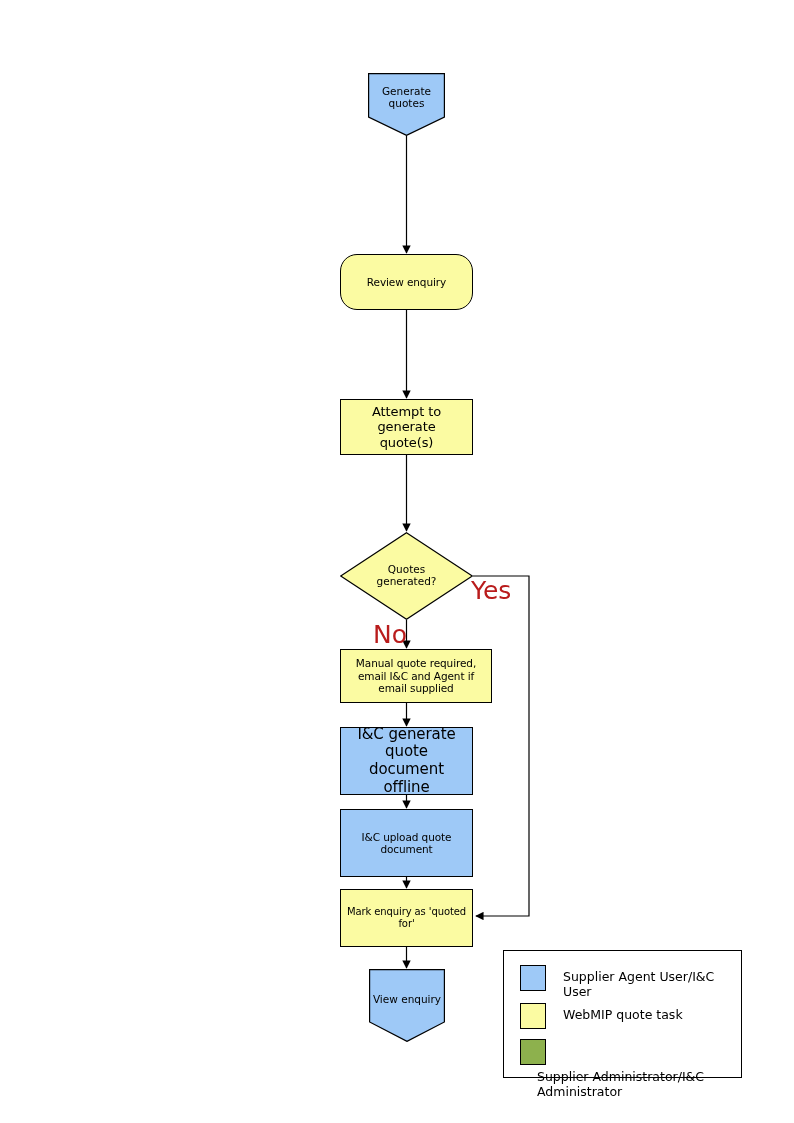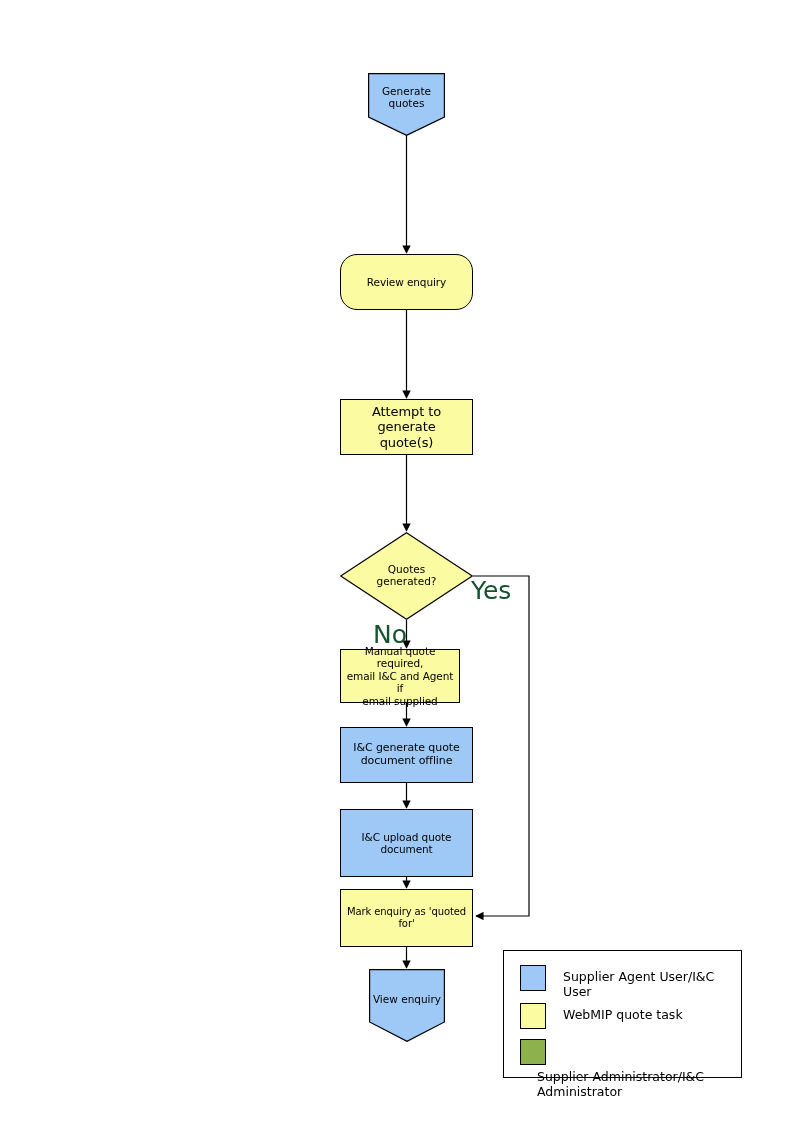--- a/index.html
+++ b/index.html
@@ -91,21 +91,21 @@
     top: 0;
     width: 794px;
     height: 1123px;
     pointer-events: none;
   }
 
   
   .branch-label {
     position: absolute;
     font-size: 25px;
-    color: #14532d;
+    color: #b91c1c;
     font-family: "DejaVu Sans", sans-serif;
     white-space: nowrap;
   }
 
   
   #legend {
     position: absolute;
     left: 503px;
     top: 950px;
     width: 239px;
@@ -185,27 +185,27 @@
   </div>
 
   <div class="diamond" style="left:340px; top:532px; width:133px; height:88px;">
     <svg width="133" height="88" viewBox="0 0 133 88" xmlns="http://www.w3.org/2000/svg">
       <polygon points="66.5,0.7 132.3,44 66.5,87.3 0.7,44" fill="#fbfba2" stroke="#000000" stroke-width="1.2"></polygon>
     </svg>
     <span class="label" style="top:31px; font-size:10.5px;">Quotes
 generated?</span>
   </div>
 
-  <div class="node rect fill-yellow" style="left:340px; top:649px; width:120px; height:54px; font-size:10.5px;">
+  <div class="node rect fill-yellow" style="left:340px; top:649px; width:152px; height:54px; font-size:10.5px;">
     <span class="label">Manual quote required,
 email I&amp;C and Agent if
 email supplied</span>
   </div>
 
-  <div class="node rect fill-blue" style="left:340px; top:727px; width:133px; height:56px; font-size:11px;">
+  <div class="node rect fill-blue" style="left:340px; top:727px; width:133px; height:68px; font-size:15px;">
     <span class="label">I&amp;C generate quote
 document offline</span>
   </div>
 
   <div class="node rect fill-blue" style="left:340px; top:809px; width:133px; height:68px; font-size:10.5px;">
     <span class="label">I&amp;C upload quote
 document</span>
   </div>
 
   <div class="node rect fill-yellow" style="left:340px; top:889px; width:133px; height:58px; font-size:10px;">

